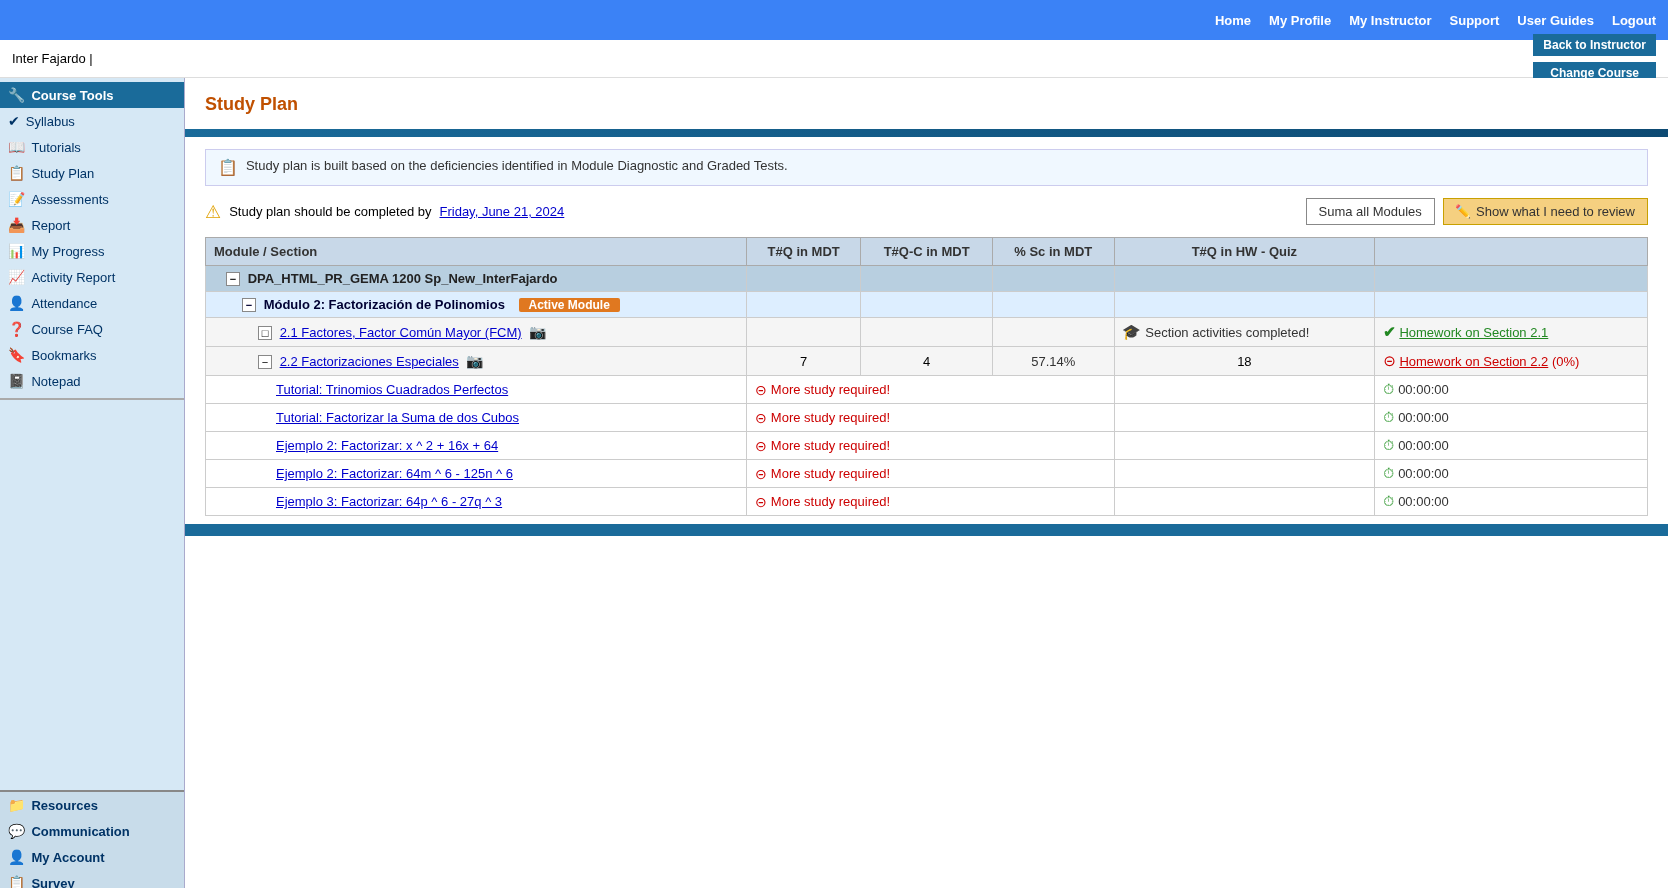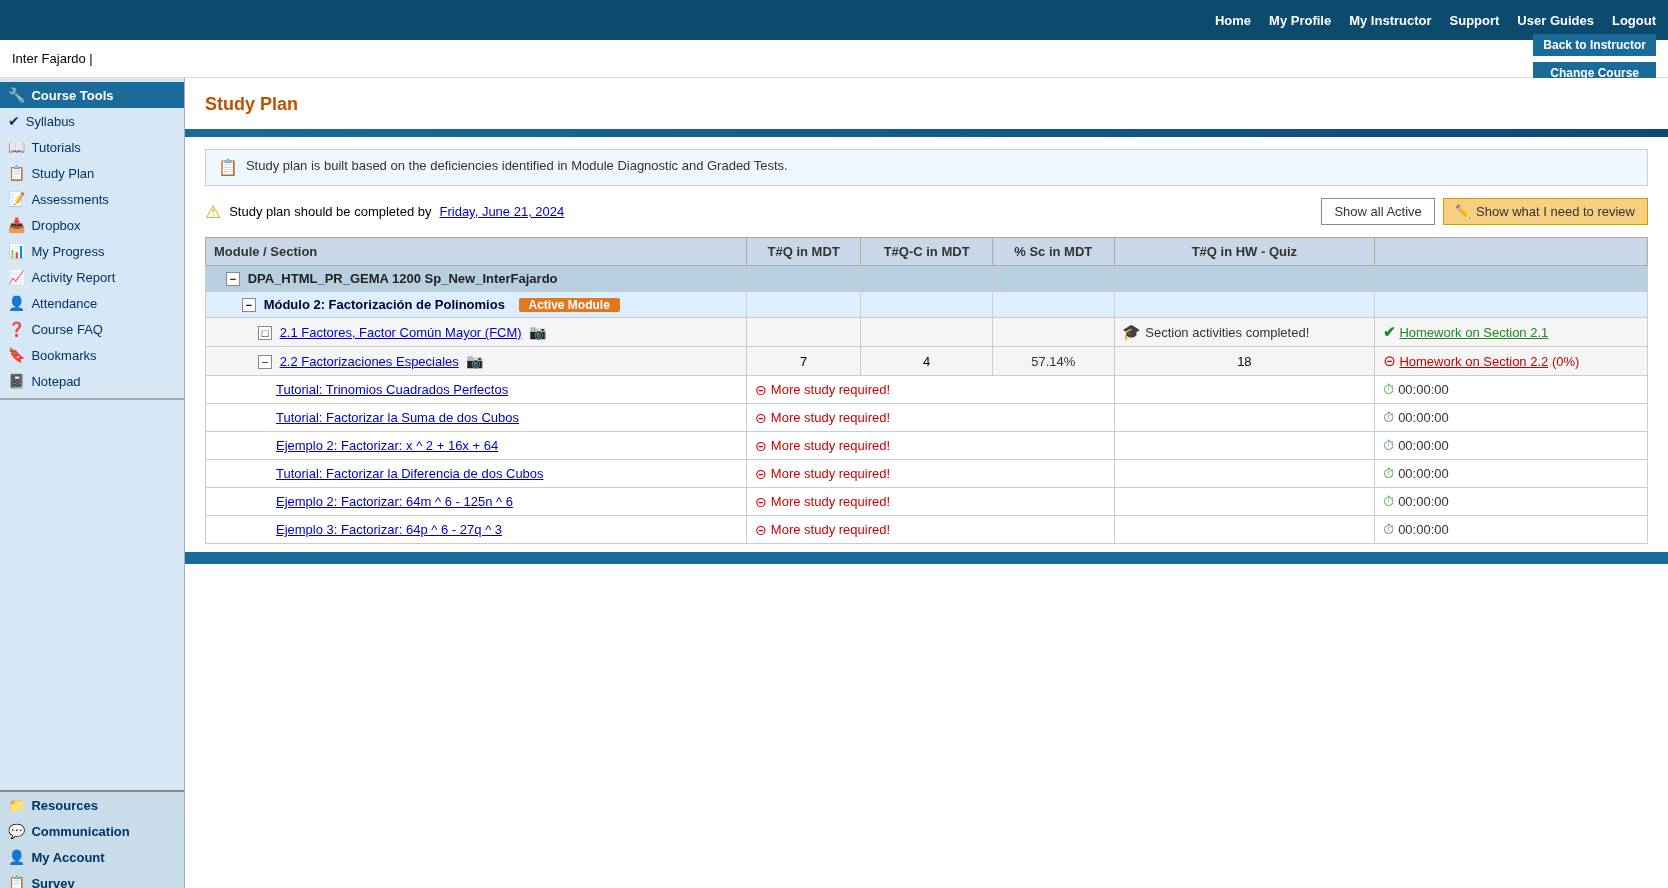--- a/index.html
+++ b/index.html
@@ -1,20 +1,20 @@
 <!DOCTYPE html>
 <html><head>
   <meta charset="utf-8">
   <style>
     * { box-sizing: border-box; margin: 0; padding: 0; }
     body { font-family: Arial, sans-serif; font-size: 13px; background: #f0f0f0; }
 
     
     #topbar {
-      background: #0c4a6e;
+      background: #3b82f6;
       color: white;
       display: flex;
       justify-content: flex-end;
       align-items: center;
       padding: 20px 12px;
       height: 32px;
     }
     #topbar a {
       color: white;
       text-decoration: none;
@@ -315,21 +315,21 @@
       <div class="sidebar-item">
         <span class="icon">📋</span>
         <span>Study Plan</span>
       </div>
       <div class="sidebar-item">
         <span class="icon">📝</span>
         <span>Assessments</span>
       </div>
       <div class="sidebar-item">
         <span class="icon">📥</span>
-        <span>Dropbox</span>
+        <span>Report</span>
       </div>
       <div class="sidebar-item">
         <span class="icon">📊</span>
         <span>My Progress</span>
       </div>
       <div class="sidebar-item">
         <span class="icon">📈</span>
         <span>Activity Report</span>
       </div>
       <div class="sidebar-item">
@@ -381,21 +381,21 @@
       <span>Study plan is built based on the deficiencies identified in Module Diagnostic and Graded Tests.</span>
     </div>
 
     <div class="warning-row">
       <div class="warning-left">
         <span class="warn-icon">⚠</span>
         <span>Study plan should be completed by</span>
         <a href="#" class="date-link">Friday, June 21, 2024</a>
       </div>
       <div class="btn-group">
-        <button class="btn-show-modules">Show all Active</button>
+        <button class="btn-show-modules">Suma all Modules</button>
         <button class="btn-show-review">
           <span>✏️</span>
           <span>Show what I need to review</span>
         </button>
       </div>
     </div>
 
     <table class="study-table">
       <thead>
         <tr>
@@ -519,72 +519,54 @@
             </div>
           </td>
           <td></td>
           <td>
             <div class="timer-cell">
               <span class="timer-icon">⏱</span>
               <span>00:00:00</span>
             </div>
           </td>
         </tr>
-        <tr class="row-item">
+        <tr class="row-item" style="background:#eef4ee;">
           <td style="padding-left:70px;">
-            <a href="#" class="hw-link">Tutorial: Factorizar la Diferencia de dos Cubos</a>
+            <a href="#" class="hw-link">Ejemplo 2: Factorizar: 64m ^ 6 - 125n ^ 6</a>
           </td>
           <td colspan="3">
             <div class="more-study">
               <span class="stop-icon">⊝</span>
               <span>More study required!</span>
             </div>
           </td>
           <td></td>
           <td>
             <div class="timer-cell">
               <span class="timer-icon">⏱</span>
               <span>00:00:00</span>
             </div>
           </td>
         </tr>
-        <tr class="row-item" style="background:#eef4ee;">
+        <tr class="row-item">
           <td style="padding-left:70px;">
-            <a href="#" class="hw-link">Ejemplo 2: Factorizar: 64m ^ 6 - 125n ^ 6</a>
+            <a href="#" class="hw-link">Ejemplo 3: Factorizar: 64p ^ 6 - 27q ^ 3</a>
           </td>
           <td colspan="3">
             <div class="more-study">
               <span class="stop-icon">⊝</span>
               <span>More study required!</span>
             </div>
           </td>
           <td></td>
           <td>
             <div class="timer-cell">
               <span class="timer-icon">⏱</span>
               <span>00:00:00</span>
             </div>
           </td>
         </tr>
-        <tr class="row-item">
-          <td style="padding-left:70px;">
-            <a href="#" class="hw-link">Ejemplo 3: Factorizar: 64p ^ 6 - 27q ^ 3</a>
-          </td>
-          <td colspan="3">
-            <div class="more-study">
-              <span class="stop-icon">⊝</span>
-              <span>More study required!</span>
-            </div>
-          </td>
-          <td></td>
-          <td>
-            <div class="timer-cell">
-              <span class="timer-icon">⏱</span>
-              <span>00:00:00</span>
-            </div>
-          </td>
-        </tr>
       </tbody>
     </table>
 
     <div id="scrollbar-bottom"></div>
   </div>
 </div>
 
 </body></html>

